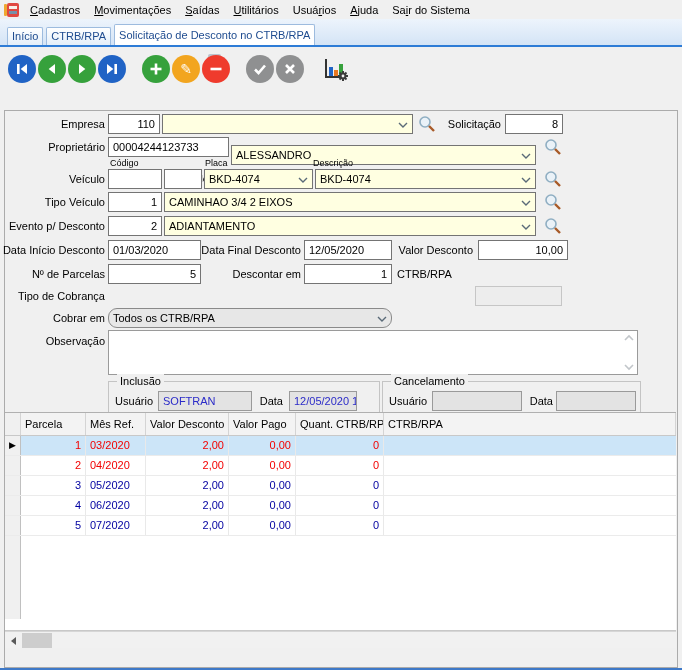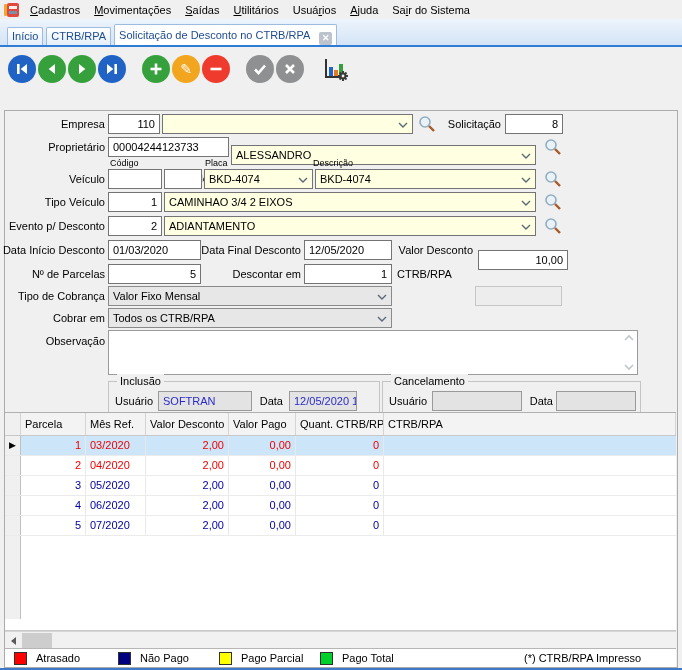--- a/index.html
+++ b/index.html
@@ -15,21 +15,21 @@
   .appicon{width:15px;height:14px;margin:0 4px 0 1px;}
   .menu-item{padding:2px 7px;cursor:default;}
   .menu-item .u{text-decoration:underline;}
 
   
   .tabbar{height:26px;background:linear-gradient(#EDF4FC,#D4E4F6);
     border-bottom:2px solid #2E7CD6;display:flex;align-items:flex-end;padding-left:7px;}
   .tab{height:17px;line-height:17px;padding:0 4px;margin-right:3px;
     background:linear-gradient(#FFFFFF,#E3EEF9);border:1px solid #9DBBDE;border-bottom:none;
     border-radius:2px 2px 0 0;color:#1E4B8F;white-space:nowrap;}
-  .tab.active{background:#FFFFFF;height:20px;line-height:20px;display:flex;align-items:flex-end;gap:9px;}
+  .tab.active{background:#FFFFFF;height:20px;line-height:20px;display:flex;align-items:center;gap:9px;flex-direction:column;}
   .tab-close{width:13px;height:13px;background:#BCC3CD;border-radius:2px;color:#FFFFFF;
     font-size:9px;line-height:13px;text-align:center;font-weight:bold;}
 
   
   .toolbar{height:44px;display:flex;align-items:center;padding-left:8px;background:#F0F0F0;}
   .tbtn{width:28px;height:28px;border-radius:50%;display:flex;align-items:center;justify-content:center;
     margin-right:2px;flex:none;}
   .tb-blue{background:#2063C5}.tb-green{background:#36A13C}.tb-amber{background:#F2A51F}
   .tb-red{background:#EF3B2D}.tb-gray{background:#8F9091}
   .grp{margin-left:14px;}
@@ -297,39 +297,33 @@
     <svg class="mag" style="left:539px;top:106px;" viewBox="0 0 18 18">
         <circle cx="7" cy="7" r="5" fill="#EAF2F8" stroke="#8FAEC2" stroke-width="1.6"></circle>
         <line x1="11" y1="11" x2="16" y2="16" stroke="#A85A28" stroke-width="2.4"></line>
       </svg>
 
     <div class="lbl" style="left:-20px;top:129px;width:120px;">Data Início Desconto</div>
     <div class="fld" style="left:103px;top:129px;width:93px;">01/03/2020</div>
     <div class="lbl" style="left:186px;top:129px;width:110px;">Data Final Desconto</div>
     <div class="fld" style="left:299px;top:129px;width:88px;">12/05/2020</div>
     <div class="lbl" style="left:360px;top:129px;width:108px;">Valor Desconto</div>
-    <div class="fld num" style="left:473px;top:129px;width:90px;margin-top:10px;">10,00</div>
+    <div class="fld num" style="left:473px;top:129px;width:90px;">10,00</div>
 
     <div class="lbl" style="left:-20px;top:153px;width:120px;">Nº de Parcelas</div>
     <div class="fld num" style="left:103px;top:153px;width:93px;">5</div>
     <div class="lbl" style="left:186px;top:153px;width:110px;">Descontar em</div>
     <div class="fld num" style="left:299px;top:153px;width:88px;">1</div>
     <div class="static" style="left:392px;top:153px;">CTRB/RPA</div>
 
     <div class="lbl" style="left:-20px;top:175px;width:120px;">Tipo de Cobrança</div>
-    <div class="fld gray combo" style="left:103px;top:175px;width:284px;">
-      <span>Valor Fixo Mensal</span>
-      <svg class="chev" viewBox="0 0 10 6">
-          <polyline points="1,1 5,5 9,1" stroke="#5A6A78" stroke-width="1.4" fill="none"></polyline>
-        </svg>
-    </div>
     <div class="fld disabled" style="left:470px;top:175px;width:87px;"></div>
 
     <div class="lbl" style="left:-20px;top:197px;width:120px;">Cobrar em</div>
-    <div class="fld gray combo" style="left:103px;top:197px;width:284px;">
+    <div class="fld gray combo" style="left:103px;top:197px;width:284px;border-radius:9px;">
       <span>Todos os CTRB/RPA</span>
       <svg class="chev" viewBox="0 0 10 6">
           <polyline points="1,1 5,5 9,1" stroke="#5A6A78" stroke-width="1.4" fill="none"></polyline>
         </svg>
     </div>
 
     <div class="lbl" style="left:-20px;top:220px;width:120px;">Observação</div>
     <div class="memo" style="left:103px;top:219px;width:530px;height:45px;">
       <span></span>
       <svg class="memo-arrow" style="top:3px;" viewBox="0 0 12 8">
@@ -417,28 +411,17 @@
       </div>
     </div>
 
     <div class="hscroll">
       <div class="hs-btn">
           <div class="hs-tri"></div>
         </div>
       <div class="hs-thumb"></div>
     </div>
 
-    <div class="legend">
-      <div class="sw sw-0"></div>
-      <div class="lg-lbl lg-0">Atrasado</div>
-      <div class="sw sw-1"></div>
-      <div class="lg-lbl lg-1">Não Pago</div>
-      <div class="sw sw-2"></div>
-      <div class="lg-lbl lg-2">Pago Parcial</div>
-      <div class="sw sw-3"></div>
-      <div class="lg-lbl lg-3">Pago Total</div>
-      <div class="lg-note">(*) CTRB/RPA Impresso</div>
-    </div>
 
   </div>
 
   <div class="frame-bottom"></div>
 </div>
 
 </body></html>

